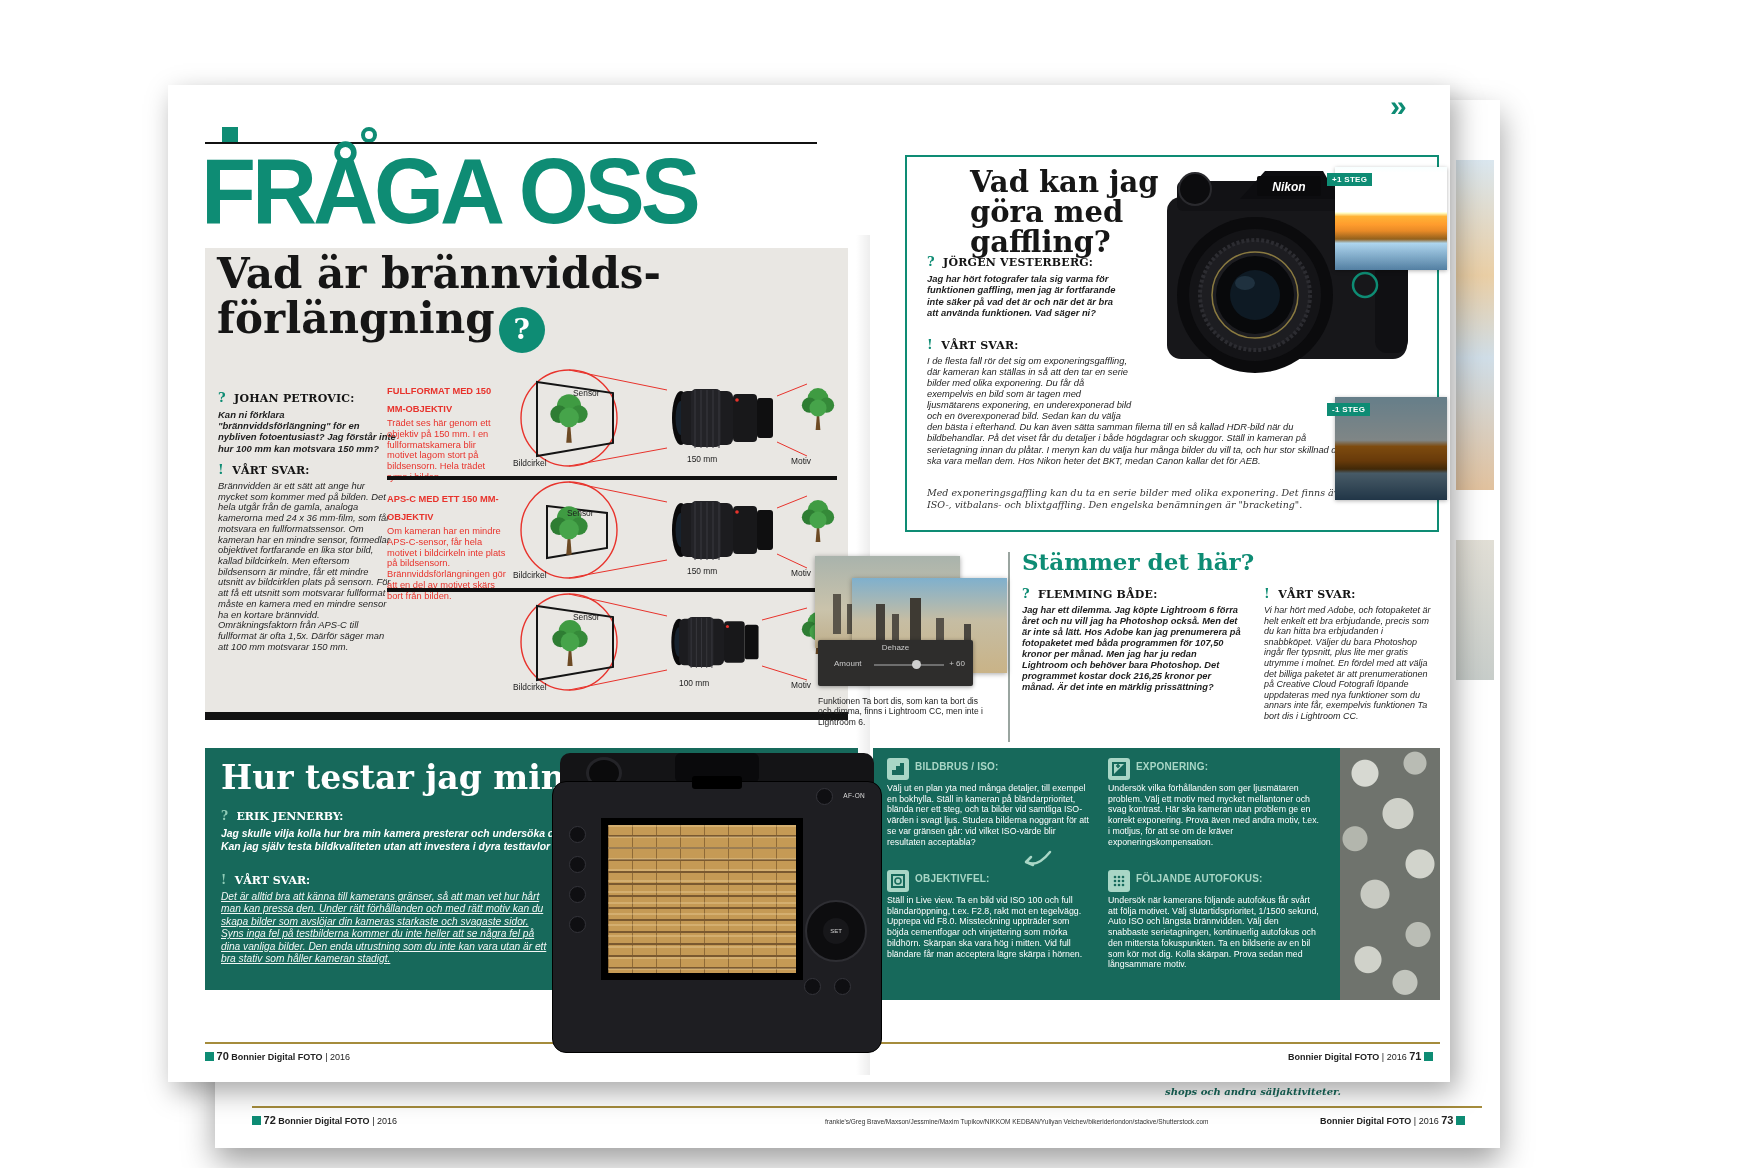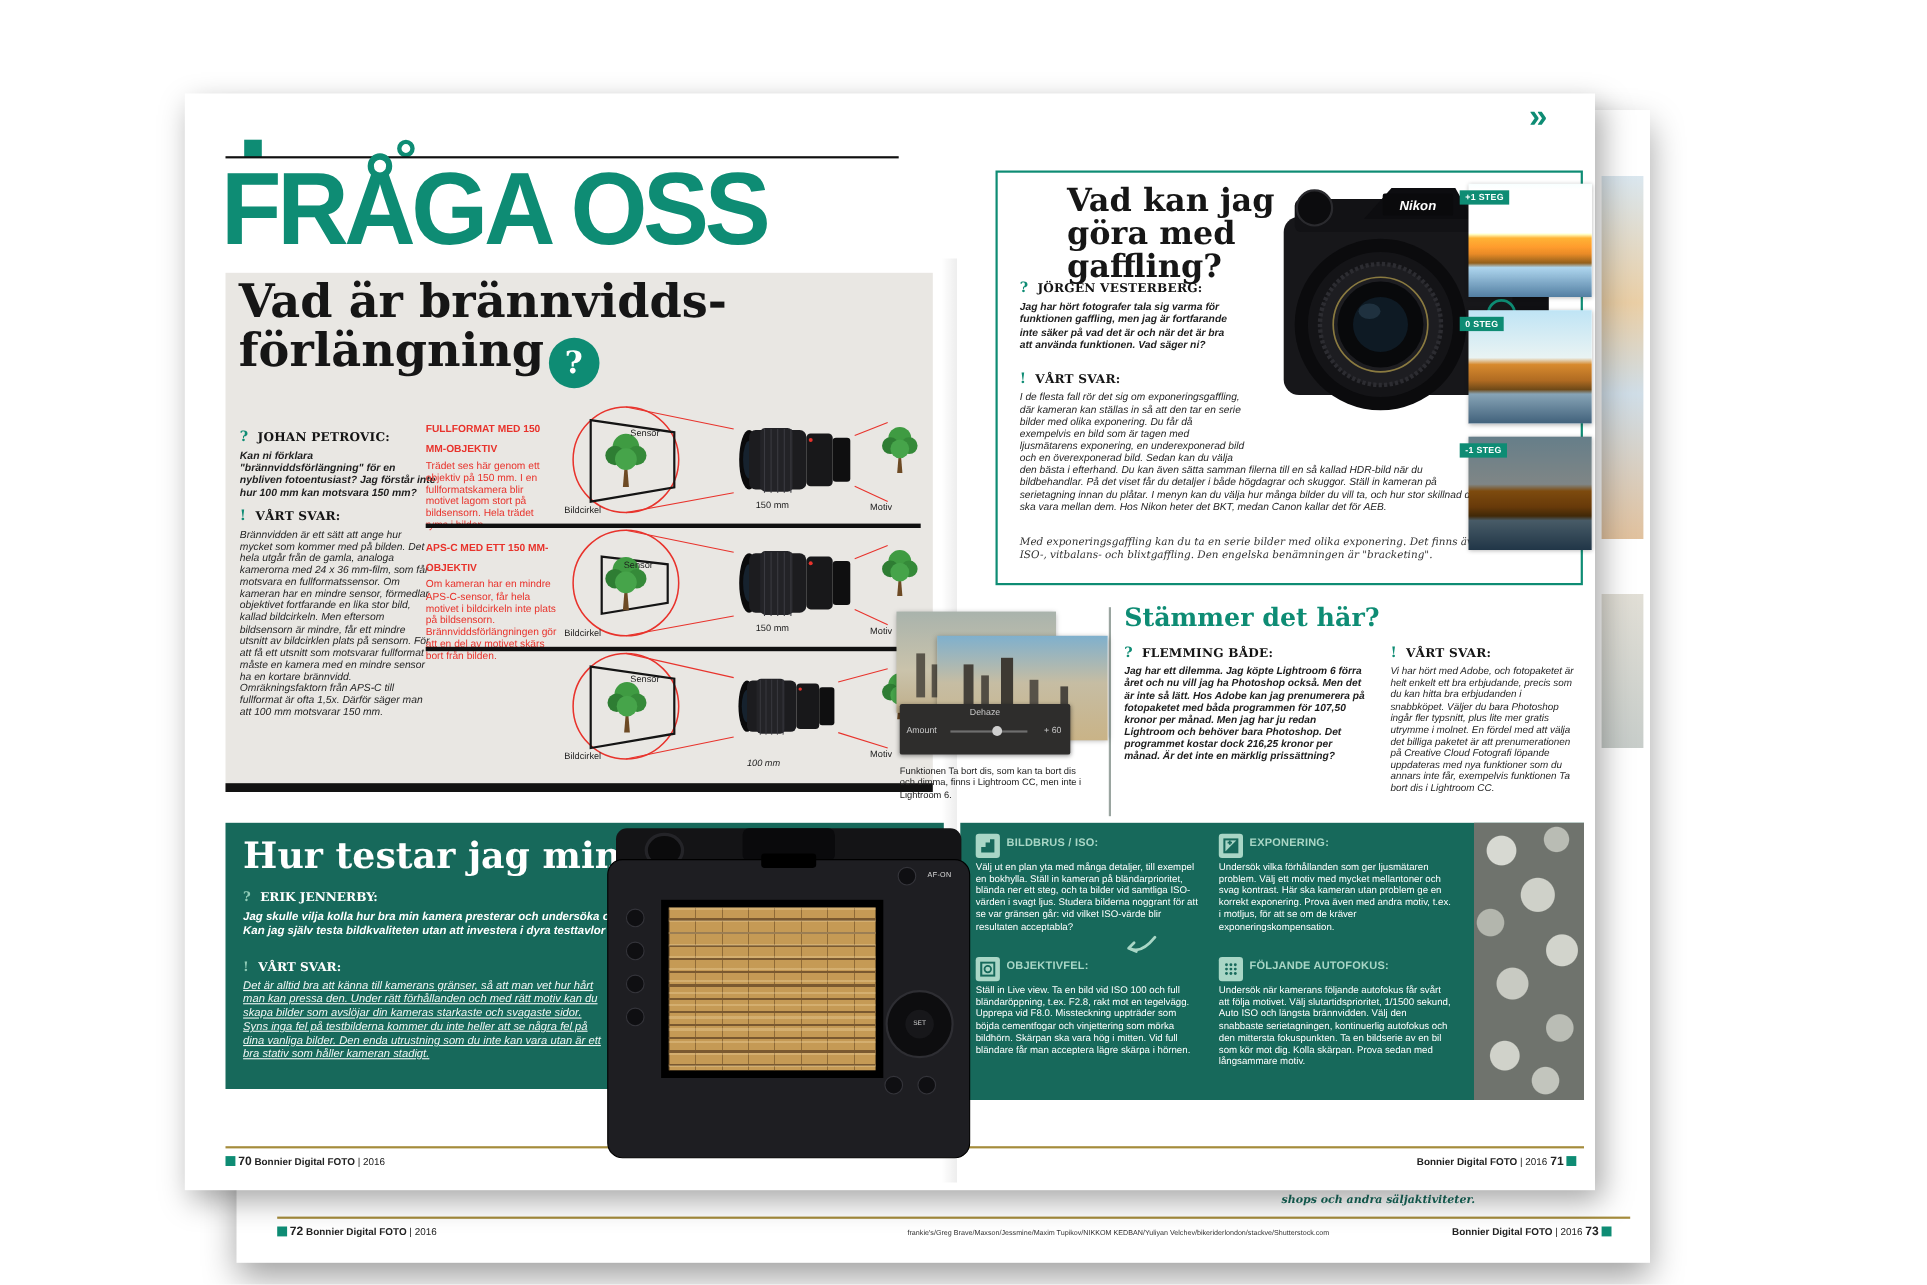--- a/index.html
+++ b/index.html
@@ -235,21 +235,21 @@
         <use href="#sym-tree" x="38" y="28" width="42" height="50"></use>
         <svg x="156" y="20" width="95" height="64" viewBox="0 0 110 64">
             <use href="#sym-lens"></use>
           </svg>
         <line x1="251" y1="30" x2="296" y2="18" stroke="#e8332c" stroke-width="1"></line>
         <line x1="251" y1="76" x2="296" y2="90" stroke="#e8332c" stroke-width="1"></line>
         <use href="#sym-tree" x="288" y="20" width="38" height="46"></use>
       </svg>
       <span class="diaglabel" style="left:368px;top:364px;">Sensor</span>
       <span class="diaglabel" style="left:308px;top:434px;">Bildcirkel</span>
-      <span class="diaglabel" style="left:474px;top:440px;font-style:italic;">100 mm</span>
+      <span class="diaglabel" style="left:474px;top:430px;">100 mm</span>
       <span class="diaglabel" style="left:586px;top:432px;">Motiv</span>
     </div>
 
     <div class="abs gbox" style="left:737px;top:70px;width:530px;height:373px;">
       <div class="abs g-head" style="left:20px;top:10px;width:250px;margin-left:43px;">Vad kan jag göra med gaffling?</div>
 
       <div class="abs" style="left:20px;top:95px;width:195px;">
         <span class="qmark">?</span>
         <span class="qlabel">JÖRGEN VESTERBERG:</span>
         <div class="g-qtext" style="margin-top:3px;">Jag har hört fotografer tala sig varma för funktionen gaffling, men jag är fortfarande inte säker på vad det är och när det är bra att använda funktionen. Vad säger ni?</div>
@@ -283,24 +283,20 @@
         <ellipse cx="108" cy="124" rx="10" ry="7" fill="#223644" opacity="0.85"></ellipse>
         <text x="152" y="32" text-anchor="middle" font-size="12" font-weight="bold" font-style="italic" fill="#ffffff" font-family="Liberation Sans, sans-serif">Nikon</text>
         <text x="232" y="92" text-anchor="middle" font-size="9" fill="#d8d8d8" font-family="Liberation Sans, sans-serif">D7200</text>
         <circle cx="228" cy="126" r="12" fill="none" stroke="#0E8C74" stroke-width="2.5"></circle>
       </svg>
 
       <div class="steg-photo" style="left:428px;top:10px;">
         <div class="steg-inner" style="filter:brightness(1.3) saturate(1.05);"></div>
         <span class="steg-badge">+1 STEG</span>
       </div>
-      <div class="steg-photo" style="left:428px;top:125px;">
-        <div class="steg-inner"></div>
-        <span class="steg-badge">0 STEG</span>
-      </div>
       <div class="steg-photo" style="left:428px;top:240px;">
         <div class="steg-inner" style="filter:brightness(0.55) saturate(1.2);"></div>
         <span class="steg-badge">-1 STEG</span>
       </div>
     </div>
 
     <div class="city" style="left:647px;top:471px;width:145px;height:92px;">
       <div class="tower" style="left:18px;top:38px;width:8px;height:40px;"></div>
       <div class="tower" style="left:32px;top:48px;width:6px;height:30px;"></div>
       <div class="tower" style="left:60px;top:44px;width:10px;height:36px;"></div>
@@ -308,21 +304,21 @@
     </div>
     <div class="city" style="left:684px;top:493px;width:155px;height:95px;background:linear-gradient(180deg,#7fb0cd 0%,#c6bda3 45%,#c9b387 100%);z-index:4;">
       <div class="tower" style="left:24px;top:26px;width:9px;height:60px;background:#45413a;"></div>
       <div class="tower" style="left:40px;top:36px;width:7px;height:50px;background:#524d44;"></div>
       <div class="tower" style="left:58px;top:20px;width:11px;height:66px;background:#3e3a33;"></div>
       <div class="tower" style="left:84px;top:40px;width:8px;height:46px;background:#575249;"></div>
       <div class="tower" style="left:112px;top:46px;width:7px;height:40px;background:#4a463f;"></div>
     </div>
     <div class="dehaze" style="left:650px;top:555px;width:155px;height:46px;">
       <div style="text-align:center;padding-top:3px;">Dehaze</div>
-      <div style="position:relative;margin:7px 8px 0 6px;height:14px;">
+      <div style="position:relative;margin:7px 8px 0 16px;height:14px;">
         <span style="position:absolute;left:0;top:0;">Amount</span>
         <div style="position:absolute;left:40px;top:5px;width:70px;height:2px;background:#6e6e6e;"></div>
         <div style="position:absolute;left:78px;top:1px;width:9px;height:9px;border-radius:50%;background:#cfcfcf;"></div>
         <span style="position:absolute;right:0;top:0;">+ 60</span>
       </div>
     </div>
     <div class="abs caption" style="left:650px;top:611px;width:172px;">Funktionen Ta bort dis, som kan ta bort dis och dimma, finns i Lightroom CC, men inte i Lightroom 6.</div>
 
     <div class="vrule" style="left:840px;top:467px;height:190px;"></div>
     <div class="abs stammer-head" style="left:854px;top:463px;text-align:right;">Stämmer det här?</div>

